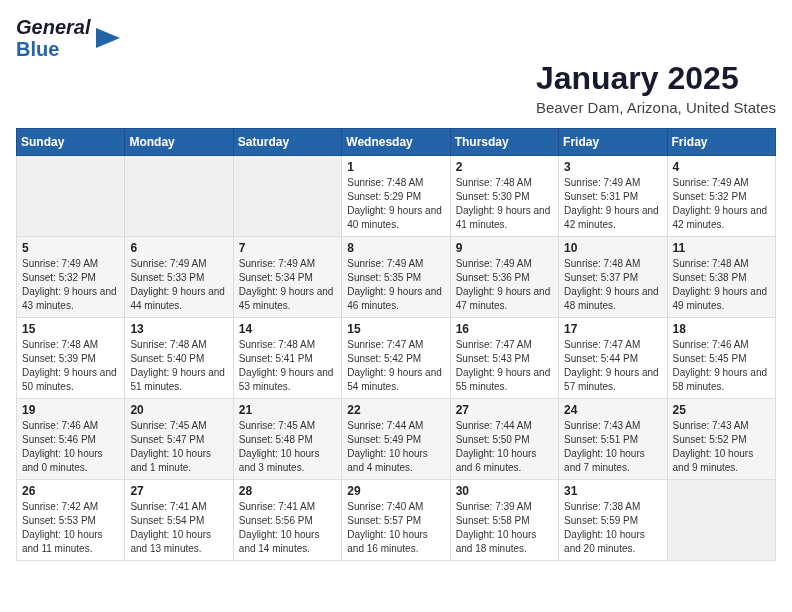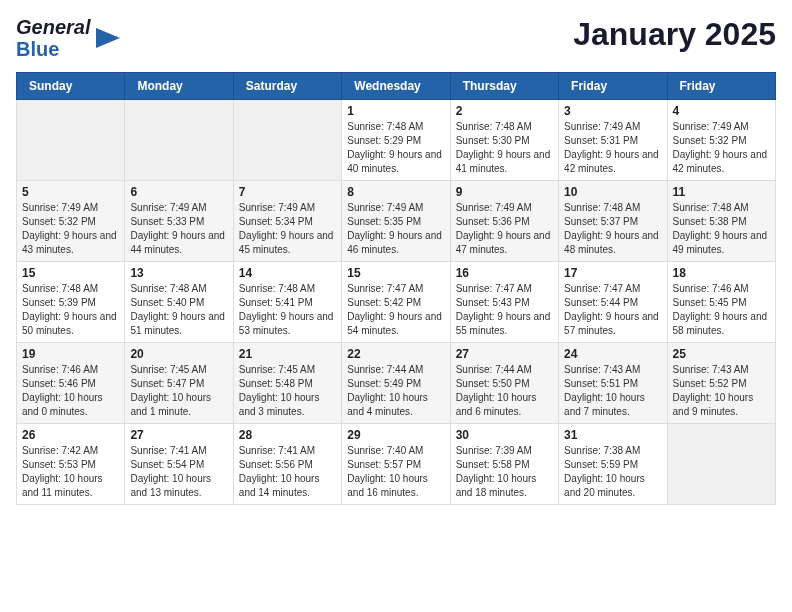--- a/index.html
+++ b/index.html
@@ -16,20 +16,21 @@
       align-items: flex-start;
       margin-bottom: 12px;
     }
     .logo {
       display: flex;
       flex-direction: column;
       align-items: flex-start;
     }
     .title-block {
       text-align: left;
+      margin-top: 44px;
     }
     .month-title {
       font-size: 32px;
       font-weight: bold;
       color: #1a1a2e;
     }
     .location-title {
       font-size: 15px;
       color: #444;
       margin-top: 2px;
@@ -37,21 +38,21 @@
     .calendar {
       width: 100%;
       border-collapse: collapse;
       border: 1px solid #ccc;
     }
     .calendar th {
       background: #2563a8;
       color: #fff;
       font-size: 12px;
       font-weight: bold;
-      padding: 6px 12px;
+      padding: 6px 4px;
       text-align: left;
       border: 1px solid #1e4f8e;
       margin-top: 28px;
     }
     .calendar td {
       vertical-align: top;
       border: 1px solid #ddd;
       padding: 4px 5px;
       font-size: 10px;
       color: #333;
@@ -88,20 +89,21 @@
       </div>
       <div style="margin-left:4px; display:flex; flex-direction:column; justify-content:center;">
         <svg width="30" height="28" viewBox="0 0 30 28">
           <polygon points="2,4 26,14 2,24" fill="#2563a8"></polygon>
         </svg>
       </div>
     </div>
   </div>
   <div class="title-block">
     <div class="month-title">January 2025</div>
+    <div class="location-title">Beaver Dam, Arizona, United States</div>
   </div>
 </div>
 
 <table class="calendar">
   <thead>
     <tr>
     <th>Sunday</th>
         <th>Monday</th>
         <th>Saturday</th>
         <th>Wednesday</th>

